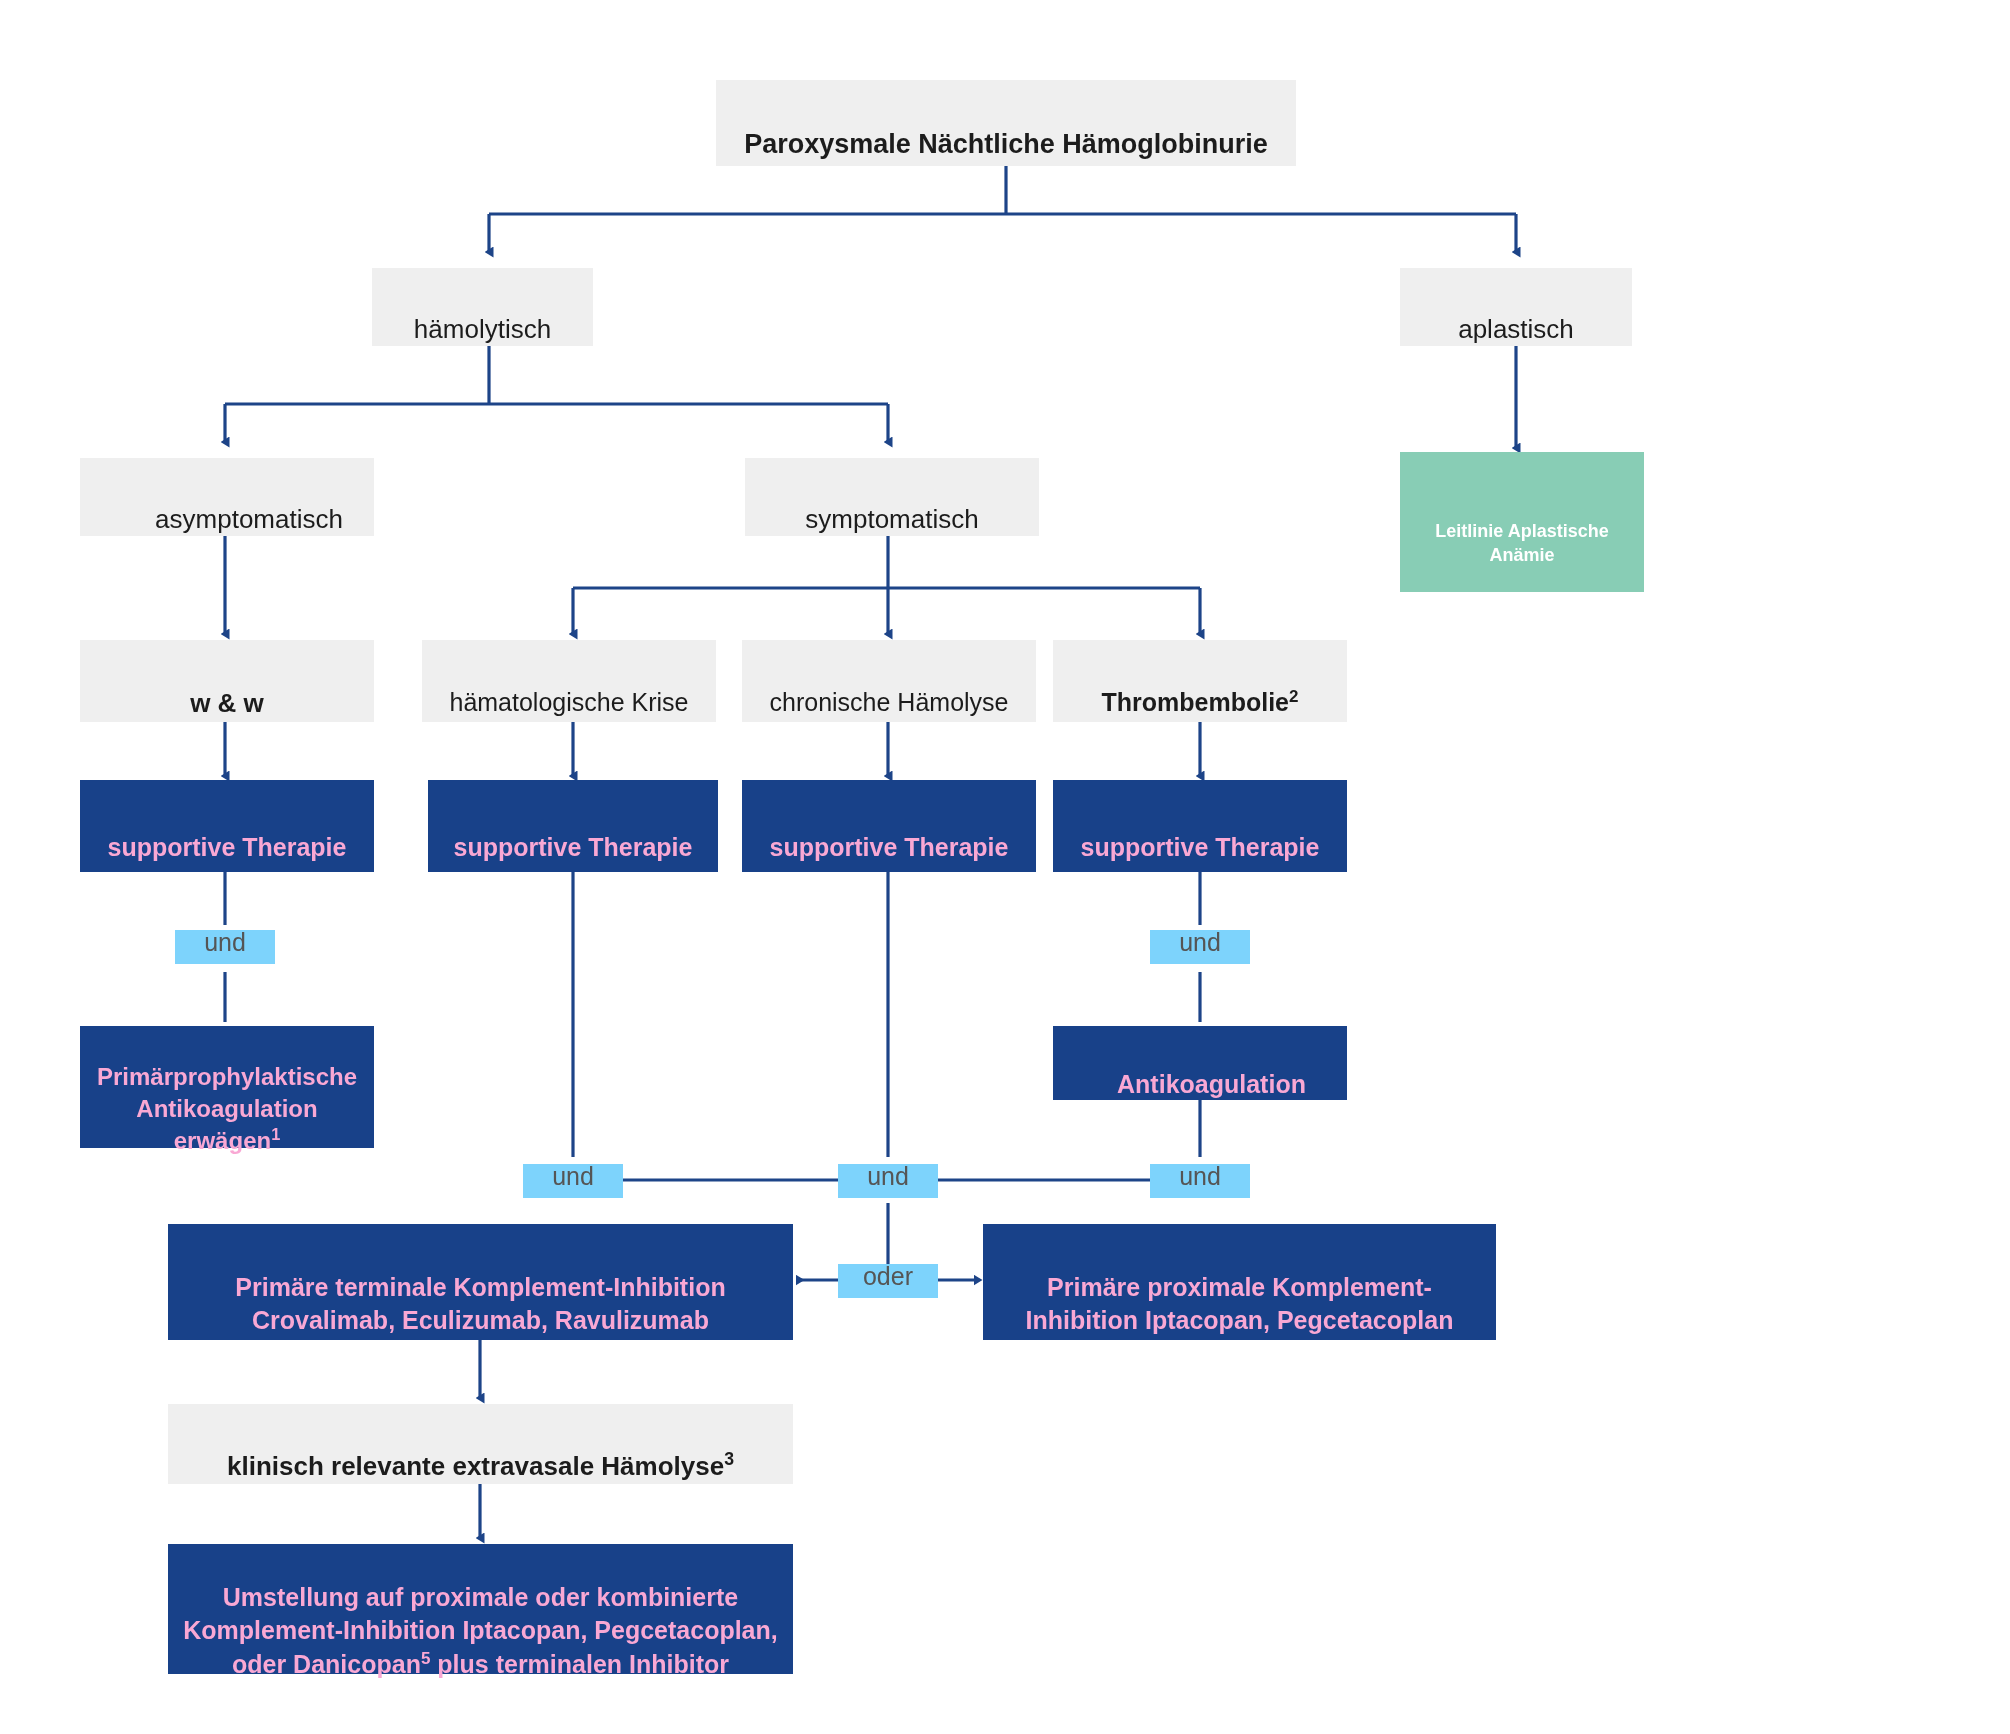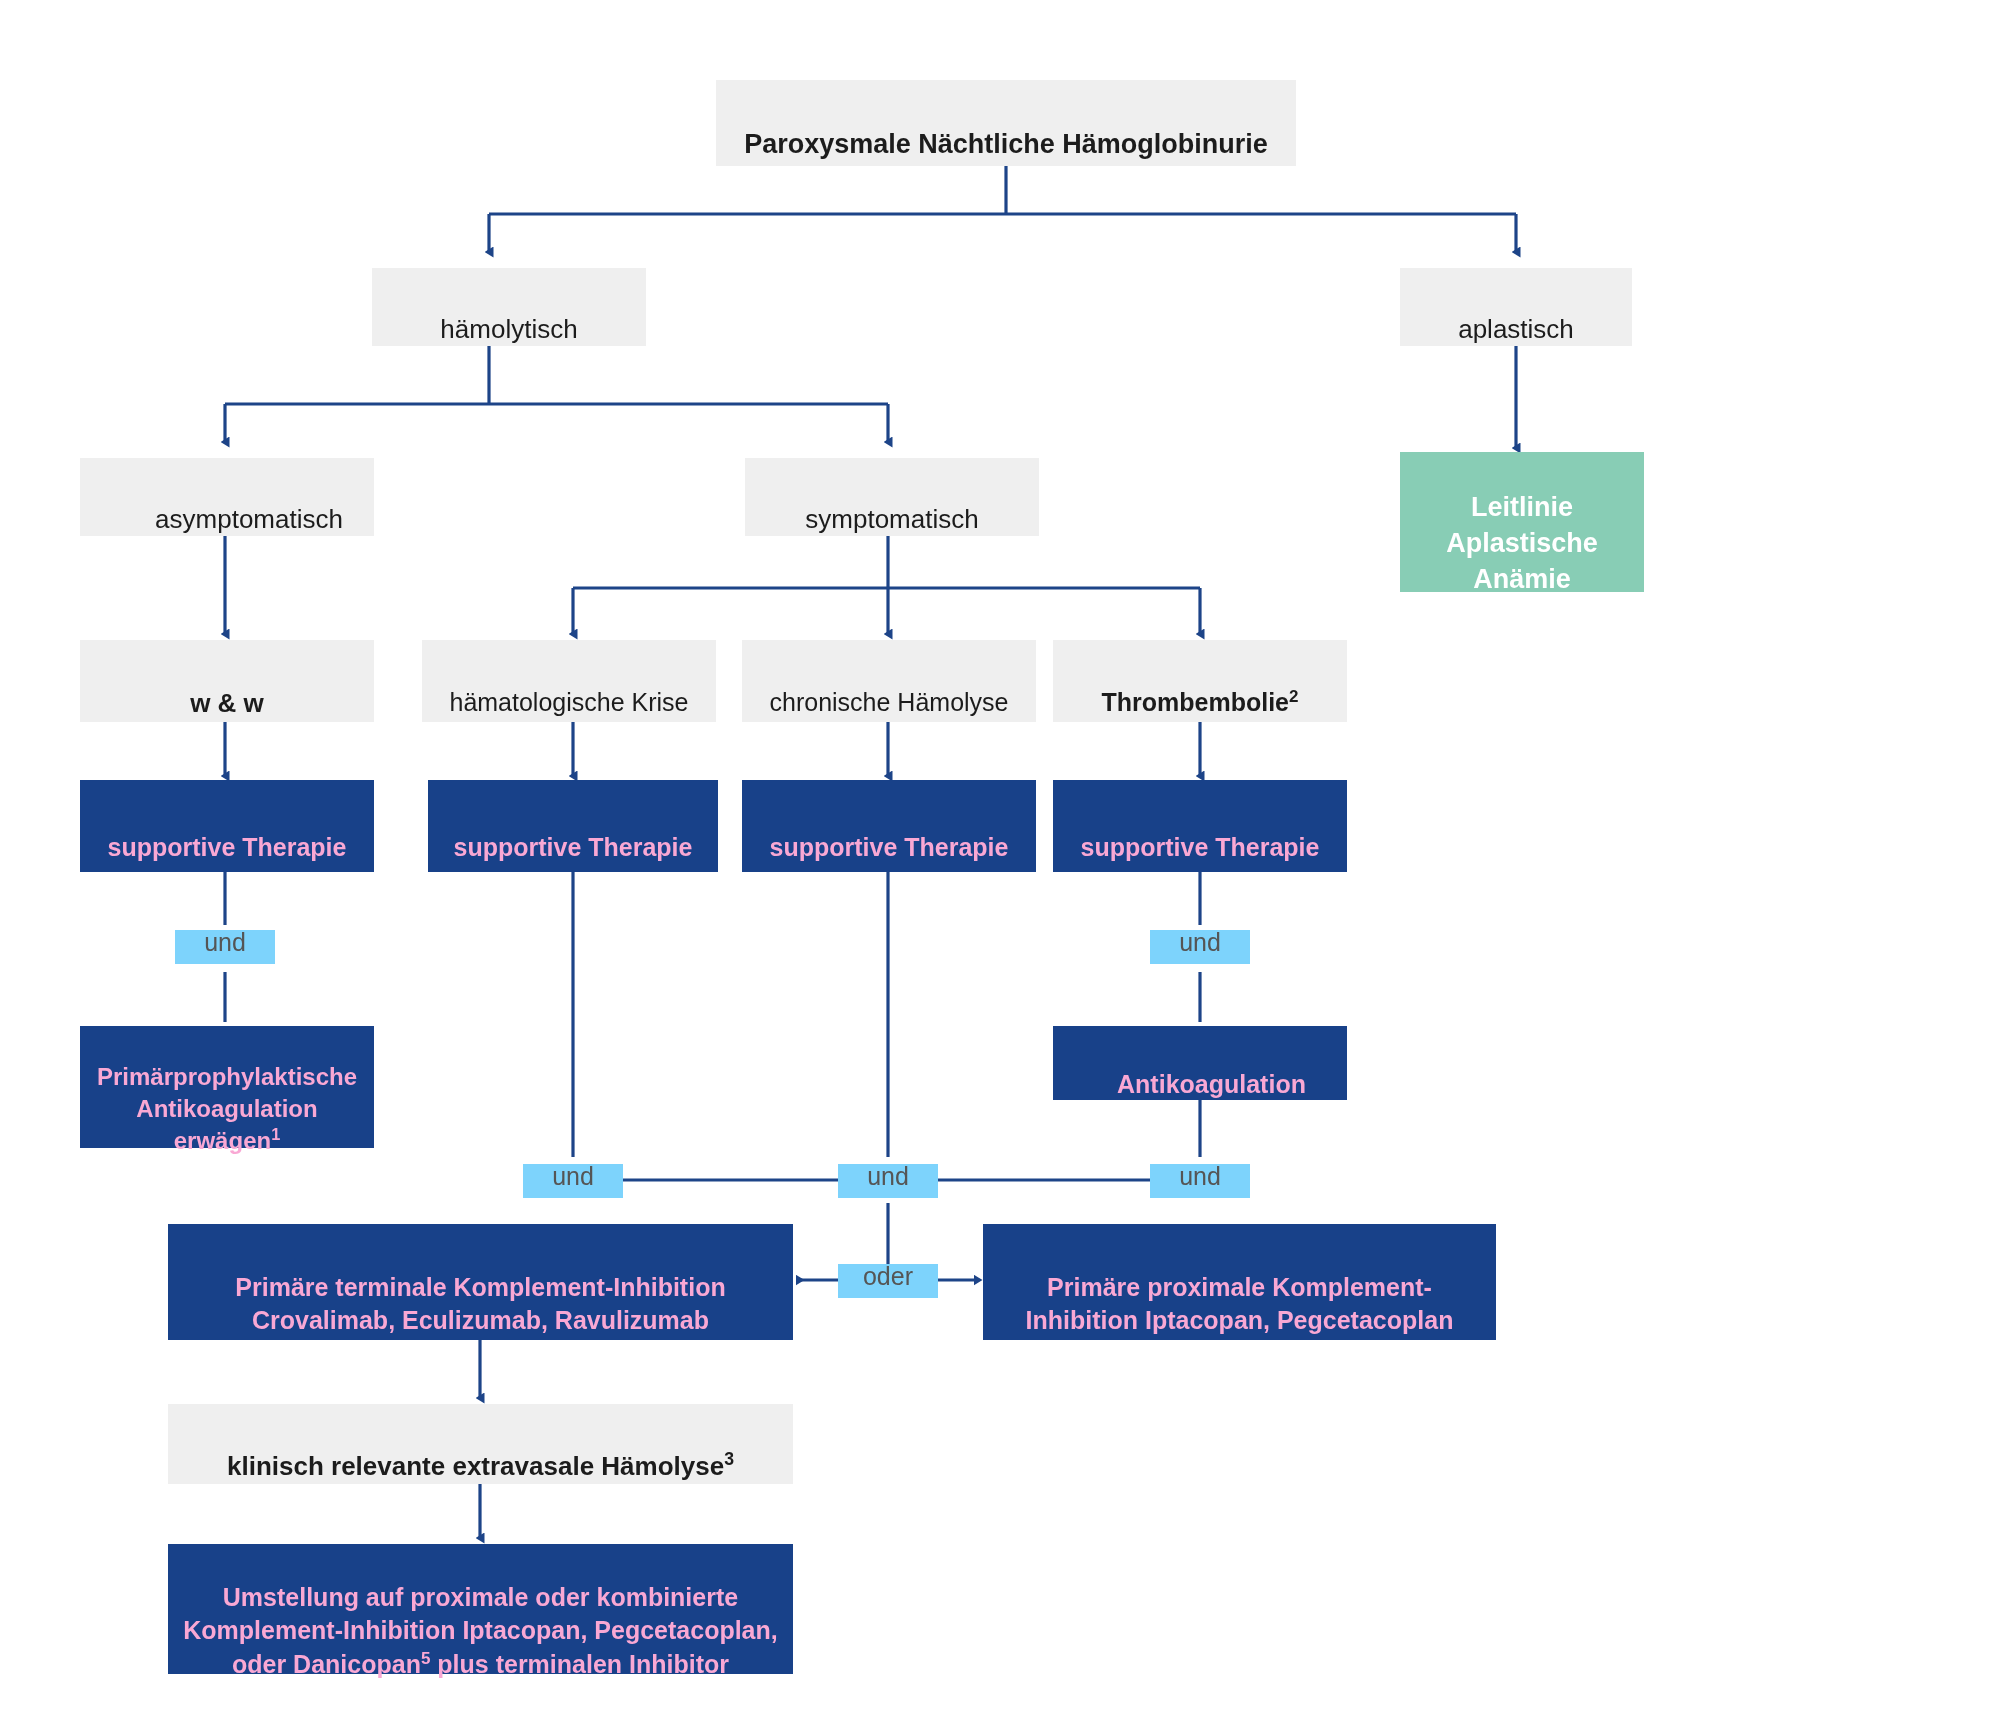--- a/index.html
+++ b/index.html
@@ -81,29 +81,29 @@
 
       <path d="M480,1340 L480,1398" marker-end="url(#ah)"></path>
       <path d="M480,1484 L480,1538" marker-end="url(#ah)"></path>
     </g>
   </svg>
 
   <div class="box gray" style="left:716px;top:80px;width:580px;height:86px;font-size:27px;">
     <span class="txt">Paroxysmale Nächtliche Hämoglobinurie</span>
   </div>
 
-  <div class="box gray plain" style="left:372px;top:268px;width:274px;height:78px;font-size:26px;">
+  <div class="box gray plain" style="left:372px;top:268px;width:221px;height:78px;font-size:26px;">
     <span class="txt">hämolytisch</span>
   </div>
 
   <div class="box gray plain" style="left:1400px;top:268px;width:232px;height:78px;font-size:26px;">
     <span class="txt">aplastisch</span>
   </div>
 
-  <div class="box green" style="left:1400px;top:452px;width:244px;height:140px;font-size:27px;">
+  <div class="box green" style="left:1400px;top:452px;width:244px;height:140px;font-size:18px;">
     <span class="txt">Leitlinie Aplastische Anämie</span>
   </div>
 
   <div class="box gray plain" style="left:80px;top:458px;width:294px;height:78px;font-size:26px;padding-left:44px;">
     <span class="txt">asymptomatisch</span>
   </div>
 
   <div class="box gray plain" style="left:745px;top:458px;width:294px;height:78px;font-size:26px;">
     <span class="txt">symptomatisch</span>
   </div>

